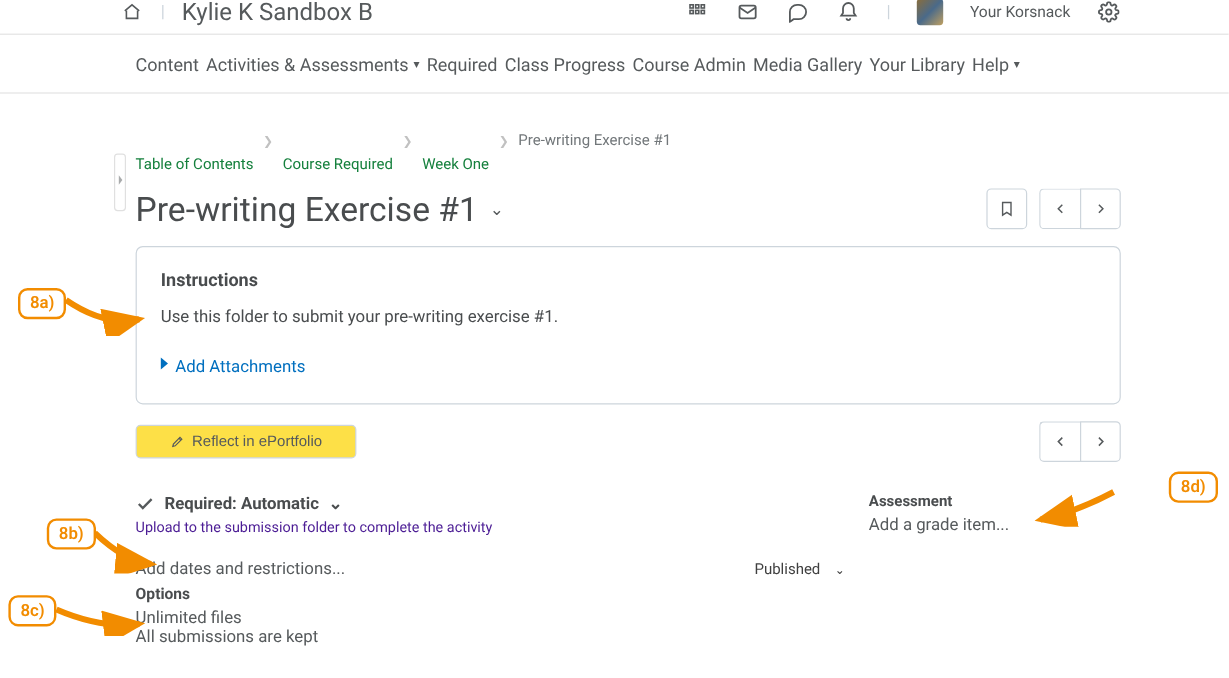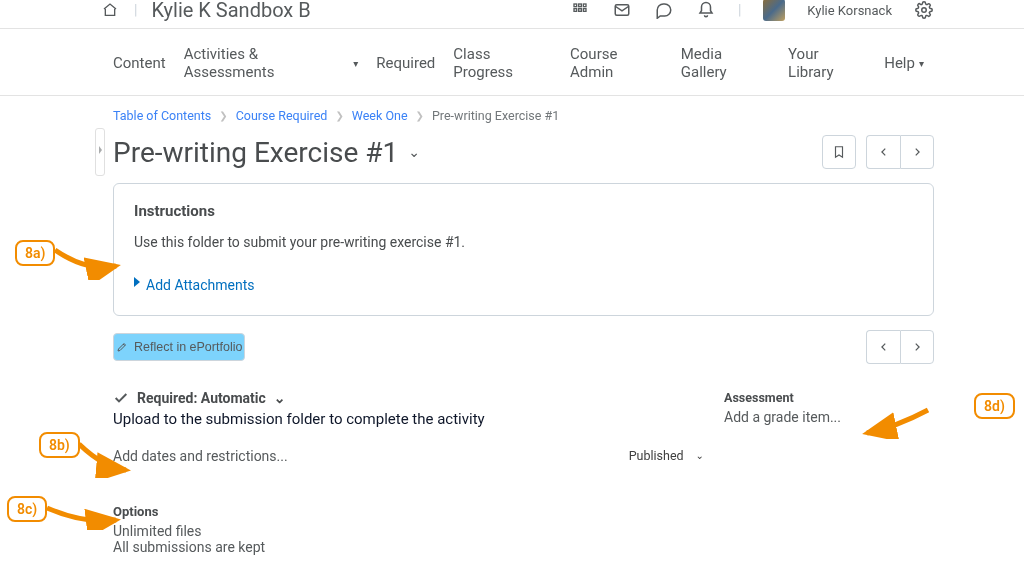--- a/index.html
+++ b/index.html
@@ -27,31 +27,31 @@
   .course-title { font-size: 20px; font-weight: 400; color: #565a5c; }
   .top-icon { width: 20px; height: 20px; display: inline-flex; align-items: center; justify-content: center; cursor: pointer; color: #565a5c; }
   .avatar { width: 22px; height: 22px; border-radius: 3px; background: linear-gradient(135deg,#8a6d3b,#4a6a8a,#c0a060); }
   .username { font-size: 13px; color: #565a5c; }
 
   .divider { height: 1px; background: #e3e3e3; }
 
   
   .coursenav {
     display: flex;
-    gap: 18px;
+    gap: 6px;
     padding: 16px 100px 14px 113px;
     align-items: center;
   }
   .coursenav-item { color: #565a5c; font-size: 15px; cursor: pointer; display: inline-flex; gap: 4px; align-items: center; }
   .caret-down { font-size: 10px; }
 
   
   .content-wrap { padding: 0 90px 0 113px; position: relative; }
   .breadcrumb { display: flex; gap: 8px; align-items: center; padding: 12px 0; font-size: 12.5px; }
-  .bc-link { color: #3b82f6; cursor: pointer; }
+  .bc-link { color: #15803d; cursor: pointer; margin-top: 40px; }
   .bc-sep { color: #c1c1c1; font-size: 10px; }
   .bc-current { color: #72777a; }
 
   
   .titlerow { display: flex; justify-content: space-between; align-items: center; margin-bottom: 14px; }
   .page-title { font-size: 28px; font-weight: 400; color: #494c4e; display: flex; align-items: center; gap: 10px; }
   .title-caret { font-size: 14px; color: #565a5c; cursor: pointer; }
   .title-actions { display: flex; align-items: center; gap: 10px; }
   .bookmark-btn, .nav-btn {
     border: 1px solid #cdd5dc; border-radius: 4px; background: #fff;
@@ -65,37 +65,37 @@
   
   .card { border: 1px solid #cdd5dc; border-radius: 6px; padding: 18px 20px 22px; margin-bottom: 14px; }
   .card h3 { font-size: 15px; font-weight: 700; color: #494c4e; margin-bottom: 14px; }
   .card p { font-size: 14px; color: #494c4e; margin-bottom: 24px; }
   .add-attach { color: #006fbf; font-size: 14px; cursor: pointer; display: inline-flex; align-items: flex-start; gap: 6px; }
   .tri-right { display:inline-block; width:0; height:0; border-top:5px solid transparent; border-bottom:5px solid transparent; border-left:6px solid #006fbf; }
 
   
   .midrow { display: flex; justify-content: space-between; align-items: center; margin-bottom: 12px; }
   .reflect-btn {
-    border: 1px solid #cdd5dc; border-radius: 4px; background: #7dd3fc;
-    padding: 6px 2px; font-size: 12.5px; color: #565a5c; cursor: pointer;
+    border: 1px solid #cdd5dc; border-radius: 4px; background: #fde047;
+    padding: 6px 28px; font-size: 12.5px; color: #565a5c; cursor: pointer;
     display: inline-flex; align-items: center; gap: 6px;
   }
 
   
   .tabs { display: flex; border-bottom: 1px solid #cdd5dc; }
   .tab { flex: 1; text-align: center; padding: 12px 0; font-size: 14px; color: #72777a; cursor: pointer; }
   .tab.active { font-weight: 700; color: #494c4e; border: 1px solid #cdd5dc; border-bottom-color: #fff; border-top: 3px solid #565a5c; margin-bottom: -1px; background:#fff; }
 
   
   .tab-body { display: flex; padding-top: 14px; gap: 20px; }
   .tab-left { flex: 1; }
   .tab-right { width: 210px; }
   .req-row { display: flex; align-items: center; gap: 8px; font-size: 14px; color: #494c4e; font-weight: 700; cursor: pointer; }
-  .req-hint { font-size: 15px; color: #0f172a; margin-top: 4px; margin-bottom: 20px; }
-  .add-dates-row { display: flex; justify-content: space-between; align-items: flex-start; margin-bottom: 40px; }
+  .req-hint { font-size: 12px; color: #4c1d95; margin-top: 4px; margin-bottom: 20px; }
+  .add-dates-row { display: flex; justify-content: space-between; align-items: flex-end; margin-bottom: 6px; }
   .add-dates { font-size: 14px; color: #565a5c; cursor: pointer; }
   .pub-toggle { font-size: 12.5px; color: #404040; display: inline-flex; align-items: center; gap: 12px; cursor: pointer; }
   .opt-head { font-size: 13px; font-weight: 700; color: #494c4e; margin-bottom: 4px; }
   .opt-line { font-size: 14px; color: #565a5c; }
 
   .assess-head { font-size: 12.5px; font-weight: 700; color: #494c4e; margin-bottom: 4px; }
   .assess-link { font-size: 14px; color: #565a5c; cursor: pointer; }
 
   
   .grip { position: absolute; left: 95px; top: 128px; height: 48px; width: 10px; border: 1px solid #e0e0e0; border-radius: 3px; display: flex; align-items: center; justify-content: center; cursor: pointer; background:#fff; }
@@ -155,21 +155,21 @@
         </svg>
     </span>
     <span class="top-icon">
       <svg width="18" height="18" viewBox="0 0 24 24" fill="none" stroke="currentColor" stroke-width="2">
           <path d="M6 8a6 6 0 1112 0v5l2 3H4l2-3V8z"></path>
           <path d="M10 19a2 2 0 004 0"></path>
         </svg>
     </span>
     <span style="color:#cdd5dc">|</span>
     <div class="avatar"></div>
-    <span class="username">Kylie Korsnack</span>
+    <span class="username">Your Korsnack</span>
     <span class="top-icon">
       <svg width="18" height="18" viewBox="0 0 24 24" fill="none" stroke="currentColor" stroke-width="2">
           <circle cx="12" cy="12" r="3"></circle>
           <path d="M19.4 15a1.7 1.7 0 00.34 1.87l.06.06a2 2 0 11-2.83 2.83l-.06-.06a1.7 1.7 0 00-1.87-.34 1.7 1.7 0 00-1 1.56V21a2 2 0 11-4 0v-.09a1.7 1.7 0 00-1-1.56 1.7 1.7 0 00-1.87.34l-.06.06a2 2 0 11-2.83-2.83l.06-.06a1.7 1.7 0 00.34-1.87 1.7 1.7 0 00-1.56-1H3a2 2 0 110-4h.09a1.7 1.7 0 001.56-1 1.7 1.7 0 00-.34-1.87l-.06-.06a2 2 0 112.83-2.83l.06.06a1.7 1.7 0 001.87.34H9a1.7 1.7 0 001-1.56V3a2 2 0 114 0v.09a1.7 1.7 0 001 1.56 1.7 1.7 0 001.87-.34l.06-.06a2 2 0 112.83 2.83l-.06.06a1.7 1.7 0 00-.34 1.87V9a1.7 1.7 0 001.56 1H21a2 2 0 110 4h-.09a1.7 1.7 0 00-1.56 1z"></path>
         </svg>
     </span>
   </div>
 </div>
 <div class="divider"></div>
 

